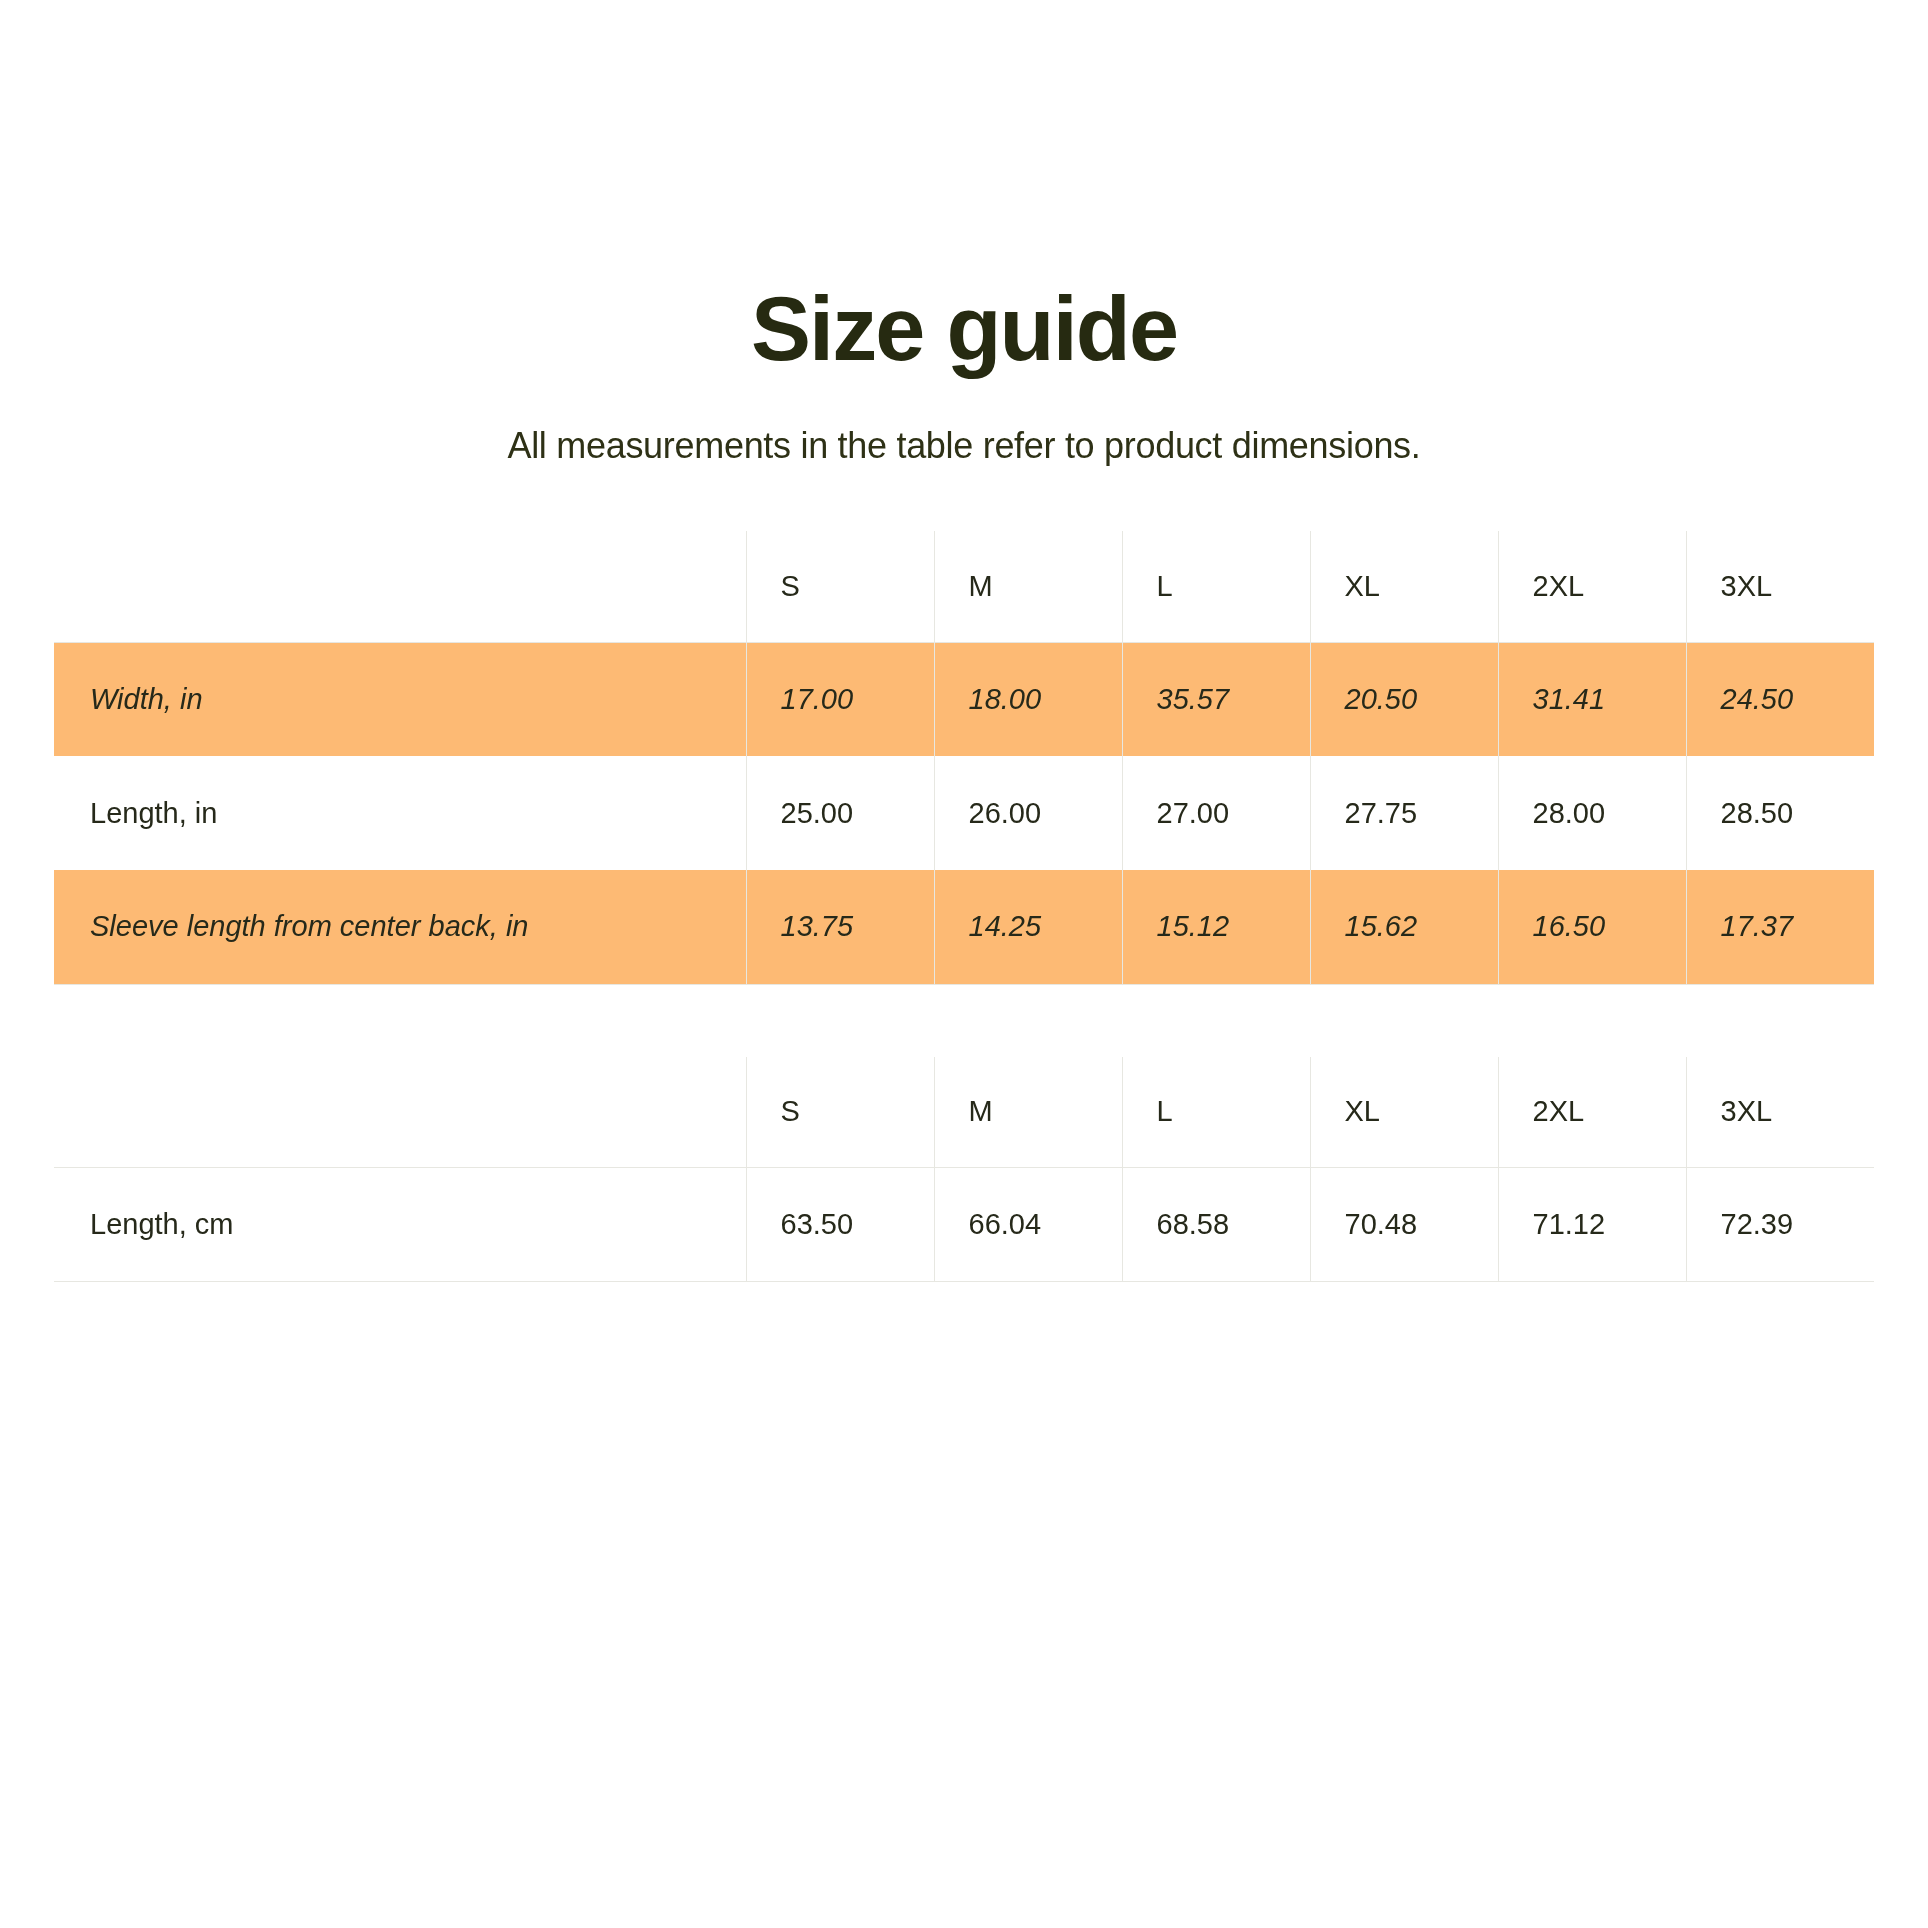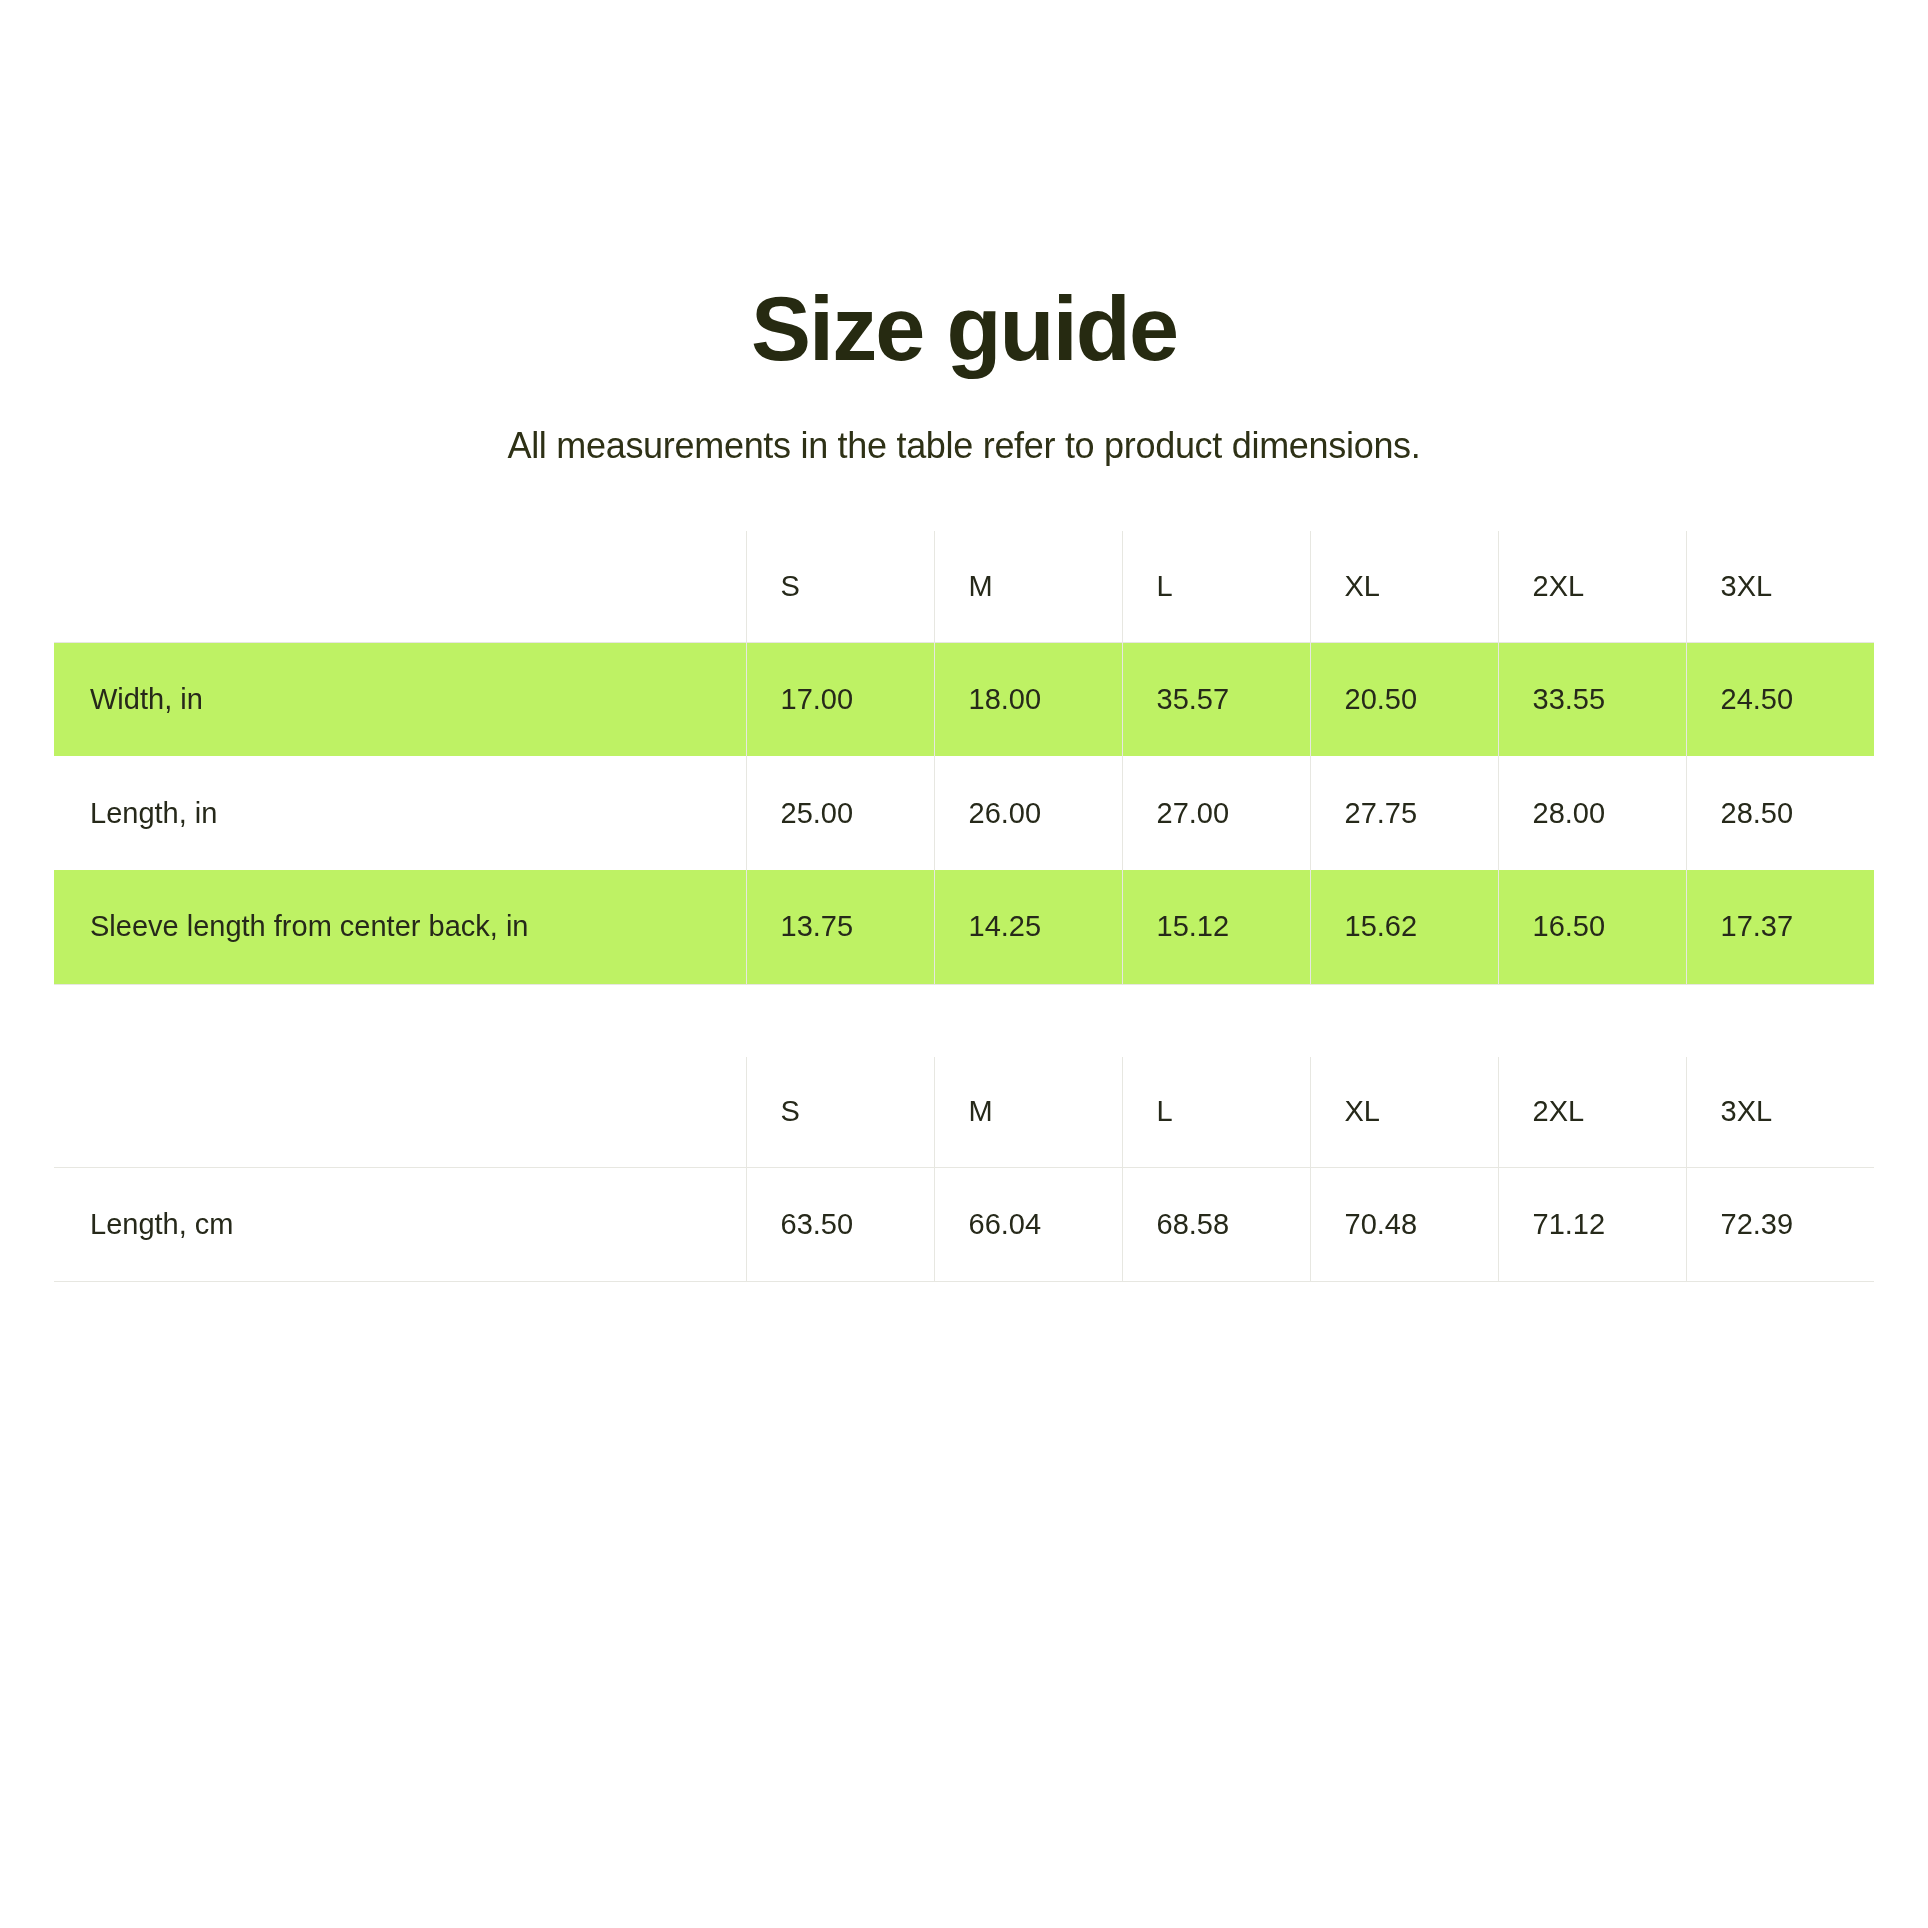--- a/index.html
+++ b/index.html
@@ -50,21 +50,22 @@
     margin-top: 72px;
   }
   table {
     width: 100%;
     border-collapse: collapse;
     table-layout: fixed;
   }
   col.label-col { width: 692px; }
   col.size-col { width: auto; }
   tbody tr.striped {
-    background: #bef264;
+    background: #fdba74;
+    font-style: italic;
   }
   th, td {
     text-align: left;
     font-weight: 400;
     font-size: 29px;
     color: #26291a;
     padding: 0 0 0 34px;
     height: 114px;
     vertical-align: middle;
     box-sizing: border-box;
@@ -119,21 +120,21 @@
           <th>3XL</th>
         </tr>
       </thead>
       <tbody>
         <tr class="striped">
           <td class="lbl">Width, in</td>
           <td>17.00</td>
           <td>18.00</td>
           <td>35.57</td>
           <td>20.50</td>
-          <td>33.55</td>
+          <td>31.41</td>
           <td>24.50</td>
         </tr>
         <tr>
           <td class="lbl">Length, in</td>
           <td>25.00</td>
           <td>26.00</td>
           <td>27.00</td>
           <td>27.75</td>
           <td>28.00</td>
           <td>28.50</td>

